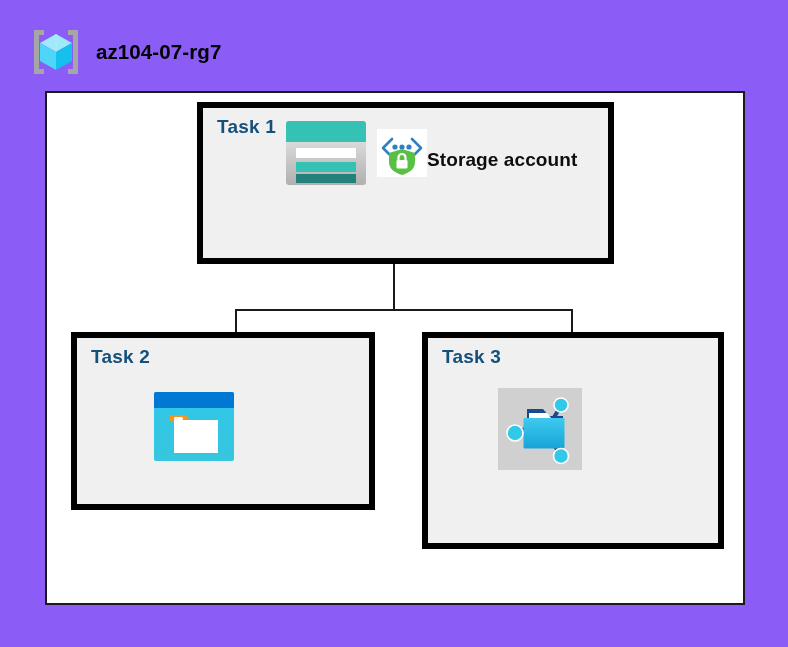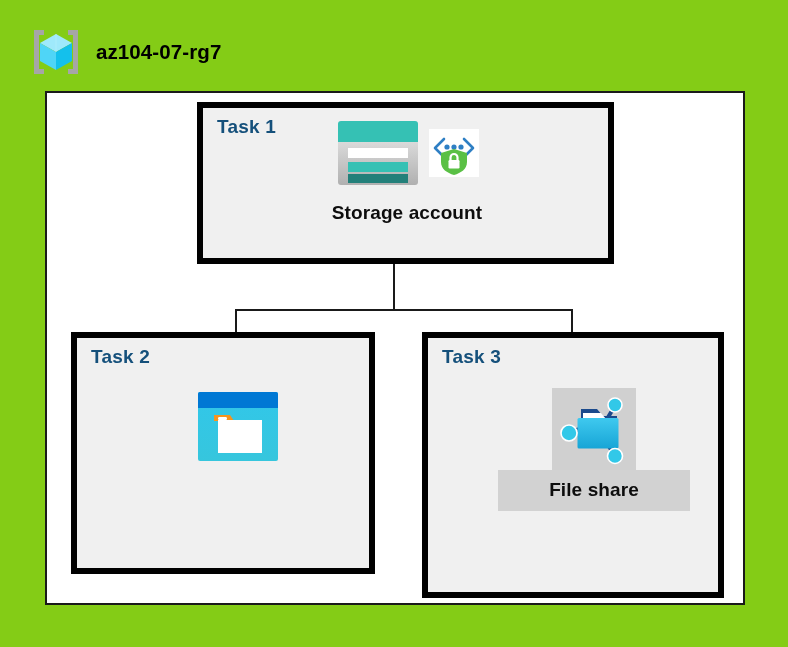--- a/index.html
+++ b/index.html
@@ -10,21 +10,21 @@
   }
   body {
     font-family: "Liberation Sans", sans-serif;
     -webkit-font-smoothing: antialiased;
   }
 
   #canvas {
     position: relative;
     width: 788px;
     height: 647px;
-    background: #84cc16;
+    background: #8b5cf6;
     overflow: hidden;
   }
 
   
   .rg-header {
     position: absolute;
     left: 30px;
     top: 27px;
     display: flex;
     align-items: center;
@@ -56,39 +56,39 @@
   }
 
   
   .task-box {
     position: absolute;
     background: #f0f0f0;
     border: 6px solid #000000;
     box-sizing: border-box;
   }
   #task-1 { left: 197px; top: 102px; width: 417px; height: 162px; }
-  #task-2 { left: 71px;  top: 332px; width: 304px; height: 242px; }
-  #task-3 { left: 422px; top: 332px; width: 302px; height: 266px; }
+  #task-2 { left: 71px;  top: 332px; width: 304px; height: 178px; }
+  #task-3 { left: 422px; top: 332px; width: 302px; height: 217px; }
 
   .task-label {
     position: absolute;
     left: 14px;
     top: 8px;
     font-size: 19px;
     font-weight: bold;
     color: #15507b;
     letter-spacing: 0.2px;
     white-space: nowrap;
   }
 
   
   .node {
     position: absolute;
     display: flex;
-    flex-direction: column;
+    flex-direction: row;
     align-items: center;
   }
   .node-caption {
     font-size: 19px;
     font-weight: bold;
     color: #0d0d0d;
     white-space: nowrap;
     letter-spacing: 0.1px;
   }
 
@@ -294,18 +294,15 @@
 
           <path d="M22 25 H60 a1.5 1.5 0 0 1 1.5 1.5 V54 a1.5 1.5 0 0 1 -1.5 1.5
                    H22 a1.5 1.5 0 0 1 -1.5 -1.5 V26.5 A1.5 1.5 0 0 1 22 25 Z" fill="url(#gShareFolder)"></path>
 
           <circle cx="58" cy="12" r="7" fill="#32c8e8" stroke="#ffffff" stroke-width="1.6"></circle>
           <circle cx="12" cy="40" r="8" fill="#32c8e8" stroke="#ffffff" stroke-width="1.6"></circle>
           <circle cx="58" cy="63" r="7.5" fill="#32c8e8" stroke="#ffffff" stroke-width="1.6"></circle>
         </svg>
       </span>
     </div>
-    <div class="fileshare-caption-wrap">
-      <span class="node-caption">File share</span>
-    </div>
   </div>
 
 </div>
 
 </body></html>

